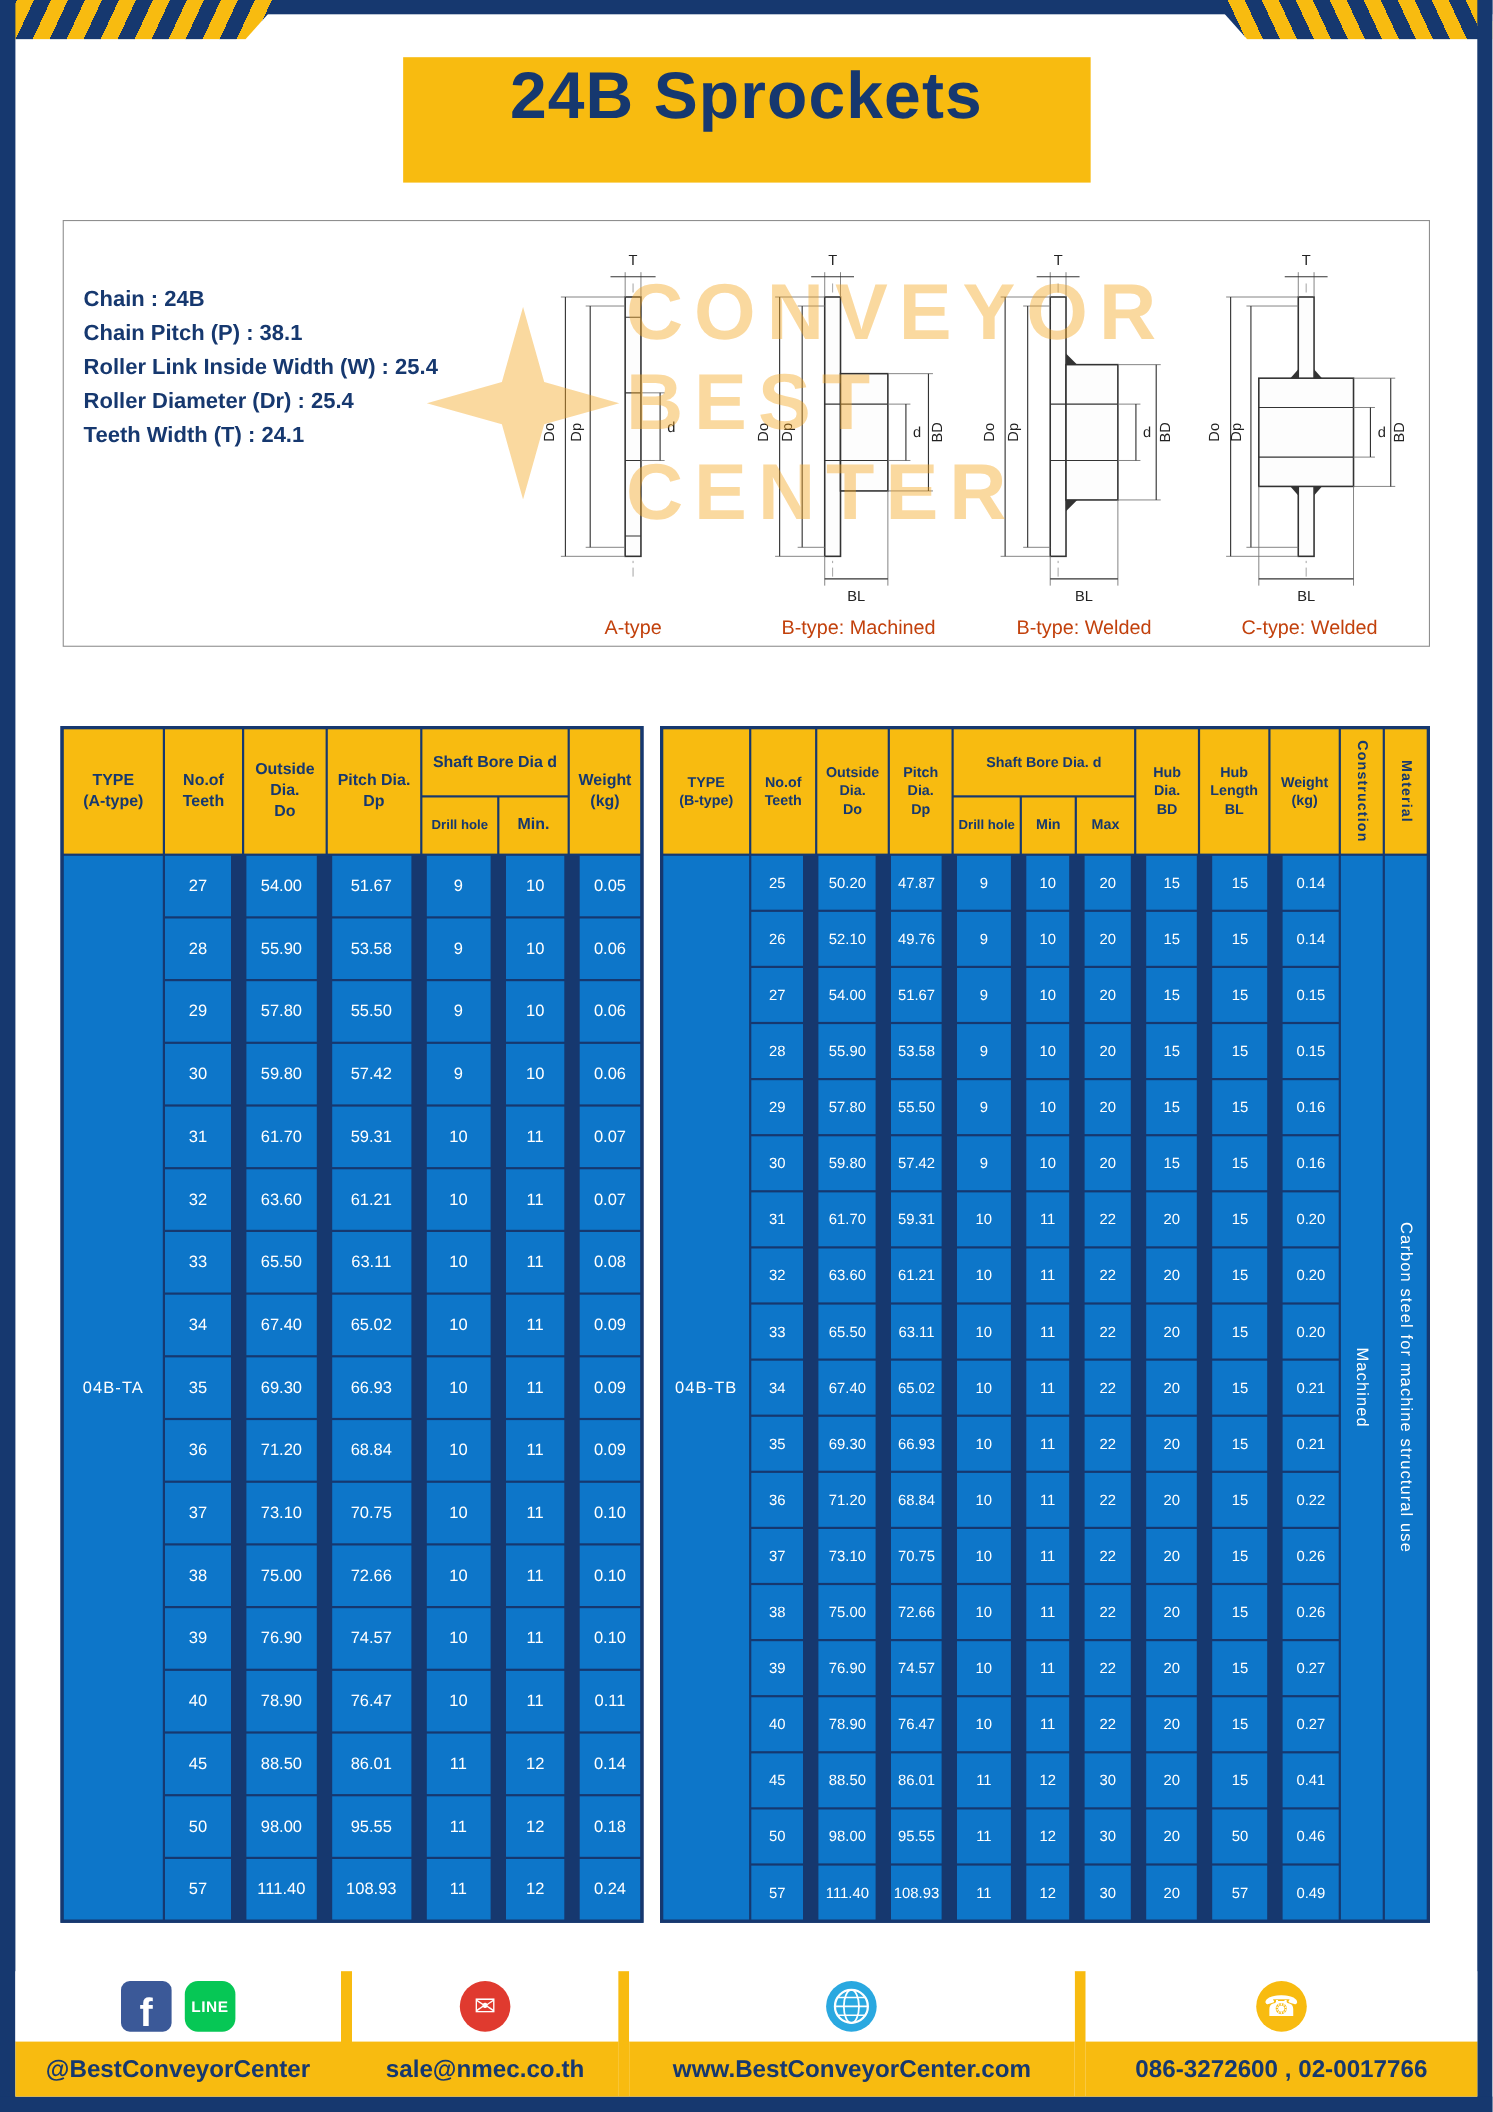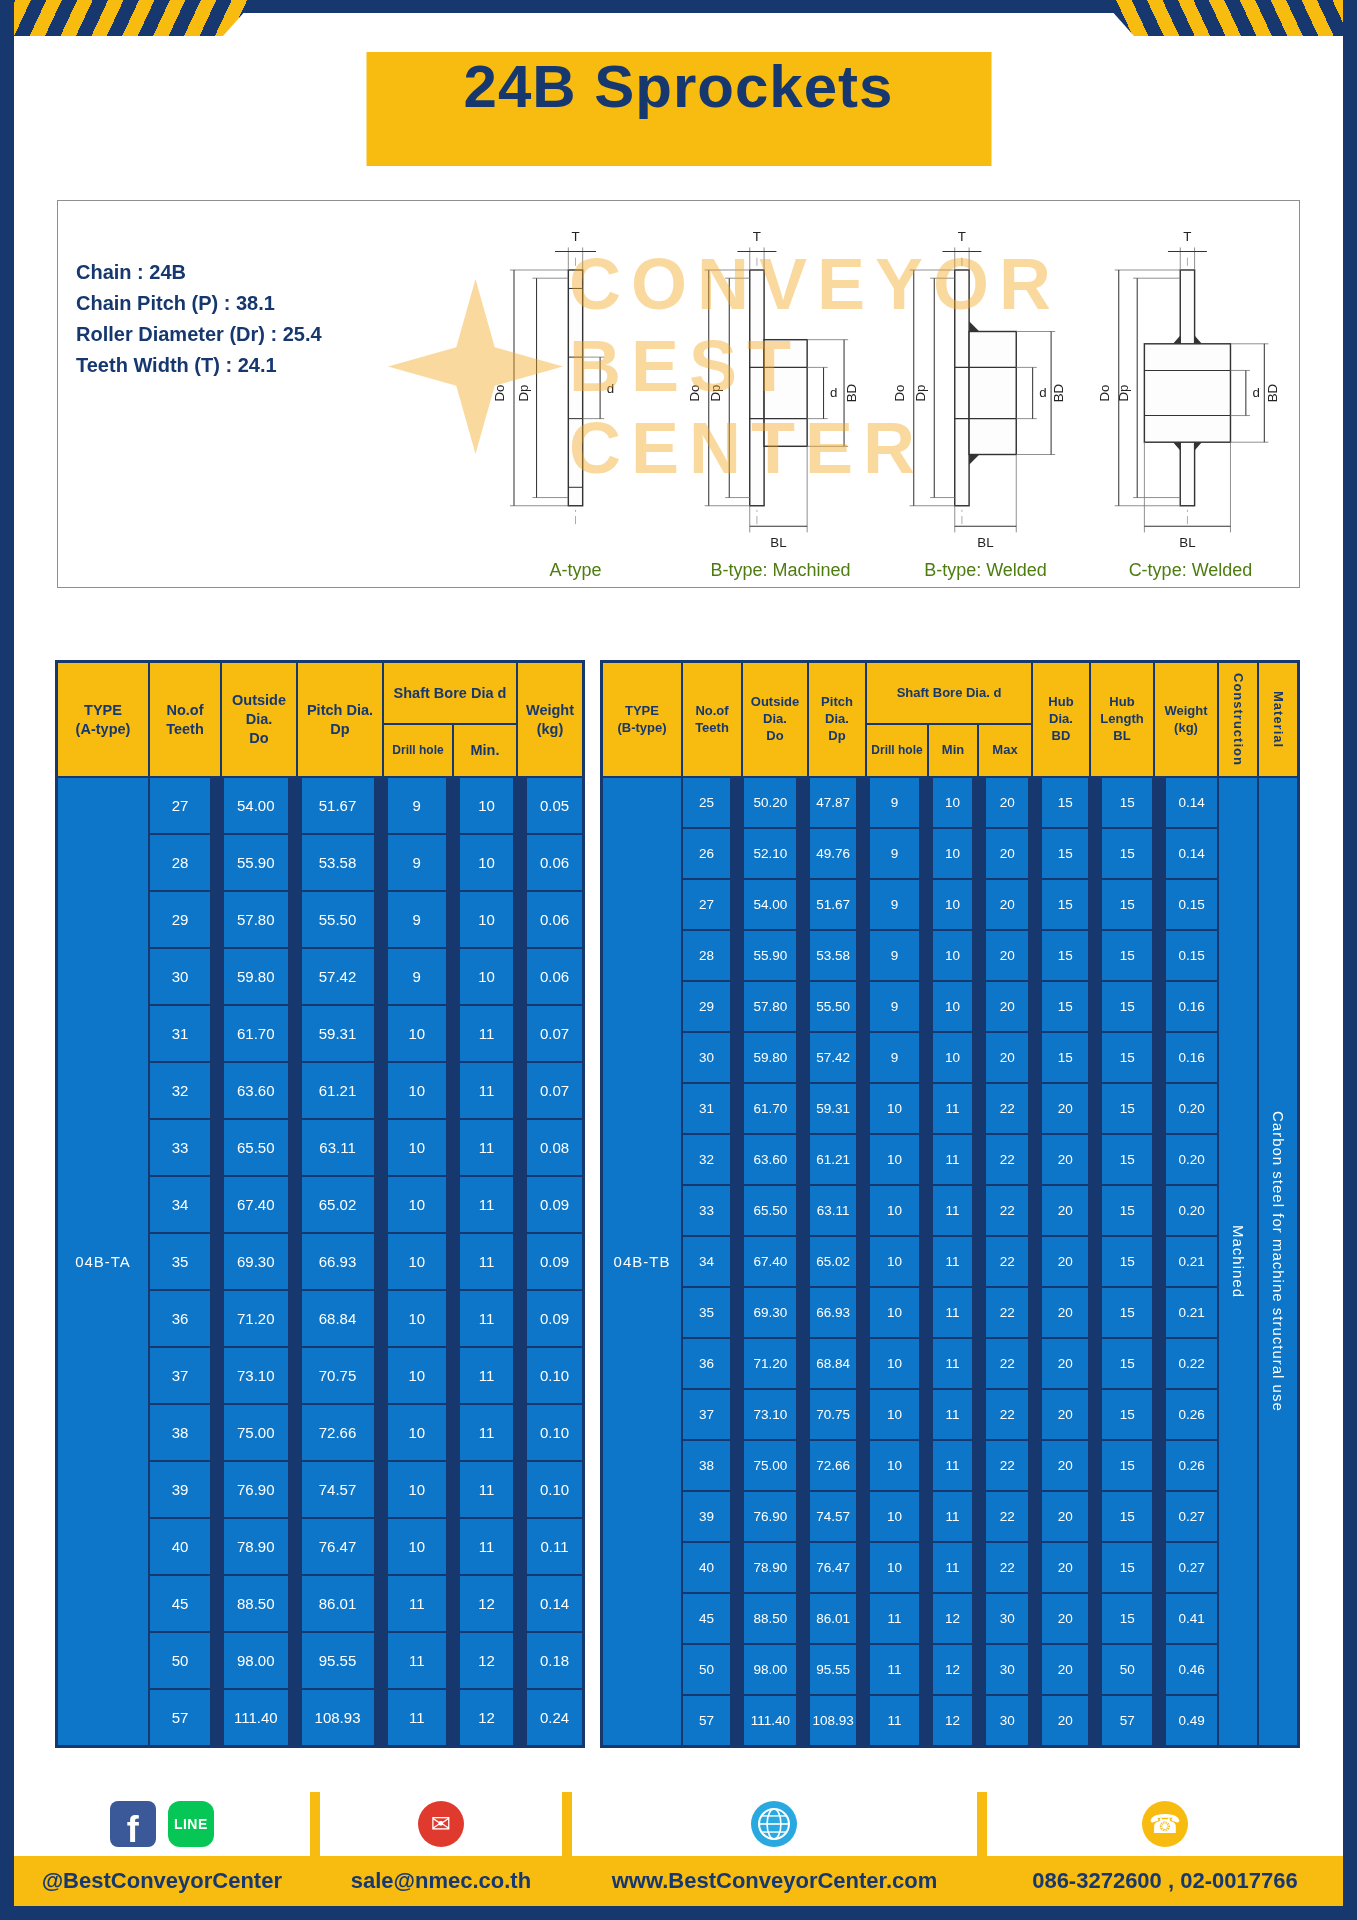--- a/index.html
+++ b/index.html
@@ -37,21 +37,21 @@
 
   .watermark{position:absolute;left:330px;top:42px;display:flex;align-items:center;gap:6px;
     opacity:.42;z-index:2;pointer-events:none;}
   .wm-star{width:175px;height:175px;flex:0 0 auto;}
   .wm-star path{fill:var(--orange);}
   .wm-text div{font-size:72px;font-weight:800;color:var(--orange);letter-spacing:10px;line-height:82px;}
 
   .diagrams{position:absolute;left:415px;top:8px;right:6px;bottom:6px;display:flex;z-index:1;}
   .diagram{flex:1 1 25%;display:flex;flex-direction:column;align-items:center;justify-content:flex-end;}
   .diagram svg{width:100%;height:330px;}
-  .dlabel{font-size:18px;color:#4d7c0f;margin-top:2px;}
+  .dlabel{font-size:18px;color:#c2410c;margin-top:2px;}
   .dpart{fill:#fdfdfd;stroke:#333;stroke-width:1.4;}
   .dl{stroke:#333;stroke-width:1;}
   .dt{stroke:#777;stroke-width:.8;}
   .dc{stroke:#999;stroke-width:.8;stroke-dasharray:8 4 2 4;}
   .dx{font-size:13px;fill:#222;text-anchor:middle;font-family:"Liberation Sans",sans-serif;}
   .weld{fill:#333;}
 
   
   .dtable{position:absolute;top:660px;background:var(--navy);border:3px solid var(--navy);
     display:flex;flex-direction:column;gap:2px;}
@@ -125,20 +125,21 @@
 
   <div class="title-banner">
     <h1>24B Sprockets</h1>
   </div>
 
   <div class="drawing-panel">
 
     <div class="specs">
       <div class="spec-line">Chain : 24B</div>
         <div class="spec-line">Chain Pitch (P) : 38.1</div>
+        <div class="spec-line">Roller Link Inside Width (W) : 25.4</div>
         <div class="spec-line">Roller Diameter (Dr) : 25.4</div>
         <div class="spec-line">Teeth Width (T) : 24.1</div>
     </div>
 
     <div class="watermark">
       <svg class="wm-star" viewBox="0 0 100 100">
         <path d="M50 0 L61 39 L100 50 L61 61 L50 100 L39 61 L0 50 L39 39 Z"></path>
       </svg>
       <div class="wm-text">
         <div>CONVEYOR</div>

